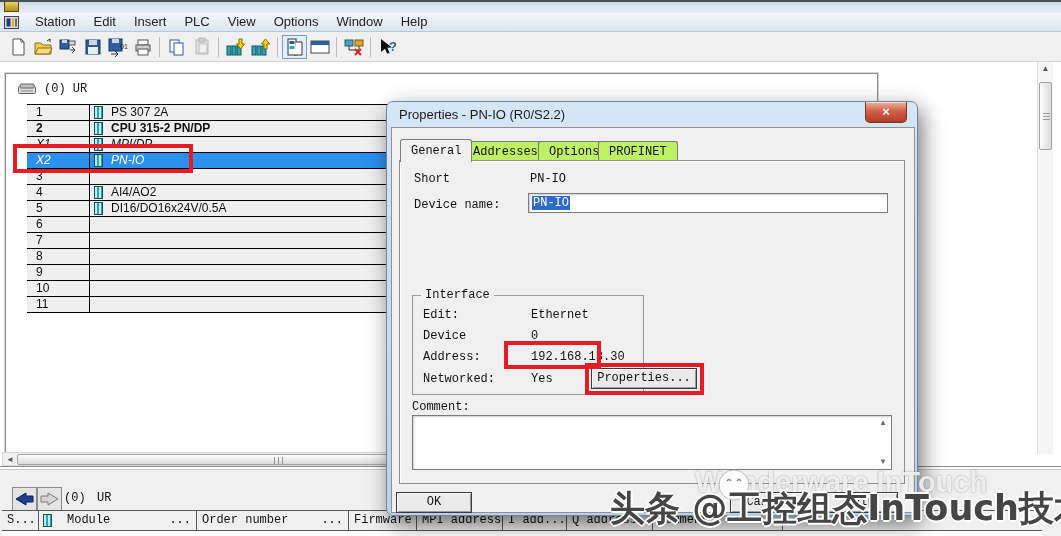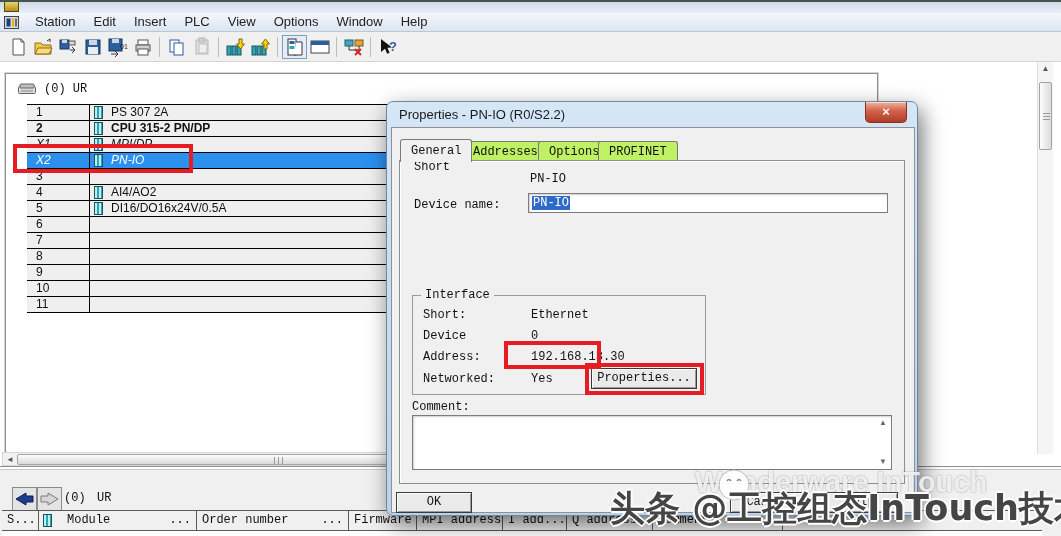--- a/index.html
+++ b/index.html
@@ -60,21 +60,21 @@
   #dialog { left:386px; top:101px; width:532px; height:415px; z-index:10; background:linear-gradient(#d5e6f7,#b9d2ea); border:1px solid #6d87a2; border-radius:7px; box-shadow:4px 8px 22px rgba(0,0,0,.55); }
   #dlg-title { position:absolute; left:12px; top:5px; font-size:13px; color:#1a1a1a; }
   #dlg-close { position:absolute; left:478px; top:0; width:42px; height:21px; background:linear-gradient(#f0b49f,#d2604a 45%,#b13d28); border:1px solid #8c2f1d; border-top:none; border-radius:0 0 5px 5px; color:#fff; font-weight:bold; font-size:13px; text-align:center; line-height:19px; box-shadow:inset 0 1px 0 rgba(255,255,255,.55); }
   #dlg-content { position:absolute; left:4px; top:25px; width:524px; height:386px; background:#f0f0f0; border:1px solid #909090; }
   .tab { position:absolute; top:13px; height:21px; padding:0 10px; font-family:"Liberation Mono","DejaVu Sans Mono",monospace; font-size:12px; line-height:20px; background:#bef264; border:1px solid #7a7a7a; border-bottom:none; border-radius:3px 3px 0 0; }
   .tab.active { top:11px; height:23px; background:#f0f0f0; z-index:2; line-height:22px; }
   #tab-panel { position:absolute; left:7px; top:32px; width:506px; height:324px; border:1px solid #8f8f8f; box-shadow:inset 1px 1px 0 #fff; }
   .dlabel { position:absolute; font-family:"Liberation Mono","DejaVu Sans Mono",monospace; font-size:12px; white-space:nowrap; }
   .sunken { position:absolute; background:#fff; border:1px solid #7c7c7c; box-shadow:inset 1px 1px 2px rgba(0,0,0,.2); }
   #devname-text { position:absolute; left:3px; top:2px; font-family:"Liberation Mono","DejaVu Sans Mono",monospace; font-size:12px; background:#2e6bc8; color:#fff; padding:0 1px; }
-  #iface-box { position:absolute; left:20px; top:167px; width:294px; height:100px; border:1px solid #9a9a9a; }
+  #iface-box { position:absolute; left:20px; top:167px; width:232px; height:100px; border:1px solid #9a9a9a; }
   #iface-legend { position:absolute; left:8px; top:-8px; background:#f0f0f0; padding:0 4px; font-family:"Liberation Mono","DejaVu Sans Mono",monospace; font-size:12px; }
   .btn3d { position:absolute; background:#eaeaea; border:1px solid #3a3a3a; box-shadow:inset 1px 1px 0 #fff, inset -1px -1px 0 #9c9c9c; font-family:"Liberation Mono","DejaVu Sans Mono",monospace; font-size:12px; text-align:center; line-height:19px; }
   #comment-box { position:absolute; left:20px; top:287px; width:480px; height:55px; }
   .mini-arrow { position:absolute; right:2px; width:12px; height:10px; font-size:8px; color:#6a6a6a; text-align:center; line-height:10px; }
 
   
   #watermark { position:absolute; left:0; top:0; width:1061px; height:536px; z-index:30; pointer-events:none; }
   #wm-ghost { position:absolute; left:695px; top:466px; font-size:29px; font-weight:bold; color:rgba(255,255,255,.82); text-shadow:0 0 2px rgba(110,110,110,.7); white-space:nowrap; }
   #wm-main { position:absolute; left:610px; top:485px; font-size:35px; font-weight:bold; color:#454545; white-space:nowrap; font-family:"DejaVu Sans","Liberation Sans",sans-serif; text-shadow:2px 0 0 #fff,-2px 0 0 #fff,0 2px 0 #fff,0 -2px 0 #fff,1px 1px 0 #fff,-1px -1px 0 #fff; }
 </style>
@@ -328,31 +328,31 @@
   <div id="dlg-title">Properties - PN-IO (R0/S2.2)</div>
   <div id="dlg-close">×</div>
   <div id="dlg-content">
 
     <div class="tab active" style="left:8px;">General</div>
     <div class="tab" style="left:70px;">Addresses</div>
     <div class="tab" style="left:146px;">Options</div>
     <div class="tab" style="left:206px;">PROFINET</div>
     <div id="tab-panel"></div>
 
-    <span class="dlabel" style="left:22px;top:32px;">Short</span>
+    <span class="dlabel" style="left:22px;top:44px;">Short</span>
     <span class="dlabel" style="left:138px;top:44px;">PN-IO</span>
 
     <span class="dlabel" style="left:22px;top:70px;">Device name:</span>
     <div class="sunken" style="left:136px;top:65px;width:360px;height:20px;">
       <span id="devname-text">PN-IO</span>
     </div>
 
     <div id="iface-box">
       <span id="iface-legend">Interface</span>
-      <span class="dlabel" style="left:10px;top:12px;">Short:</span>
+      <span class="dlabel" style="left:10px;top:12px;">Edit:</span>
       <span class="dlabel" style="left:118px;top:12px;">Ethernet</span>
       <span class="dlabel" style="left:10px;top:33px;">Device</span>
       <span class="dlabel" style="left:118px;top:33px;">0</span>
       <span class="dlabel" style="left:10px;top:54px;">Address:</span>
       <span class="dlabel" style="left:118px;top:54px;">192.168.13.30</span>
       <span class="dlabel" style="left:10px;top:76px;">Networked:</span>
       <span class="dlabel" style="left:118px;top:76px;">Yes</span>
       <div class="btn3d" style="left:178px;top:72px;width:106px;height:21px;">Properties...</div>
     </div>
 

